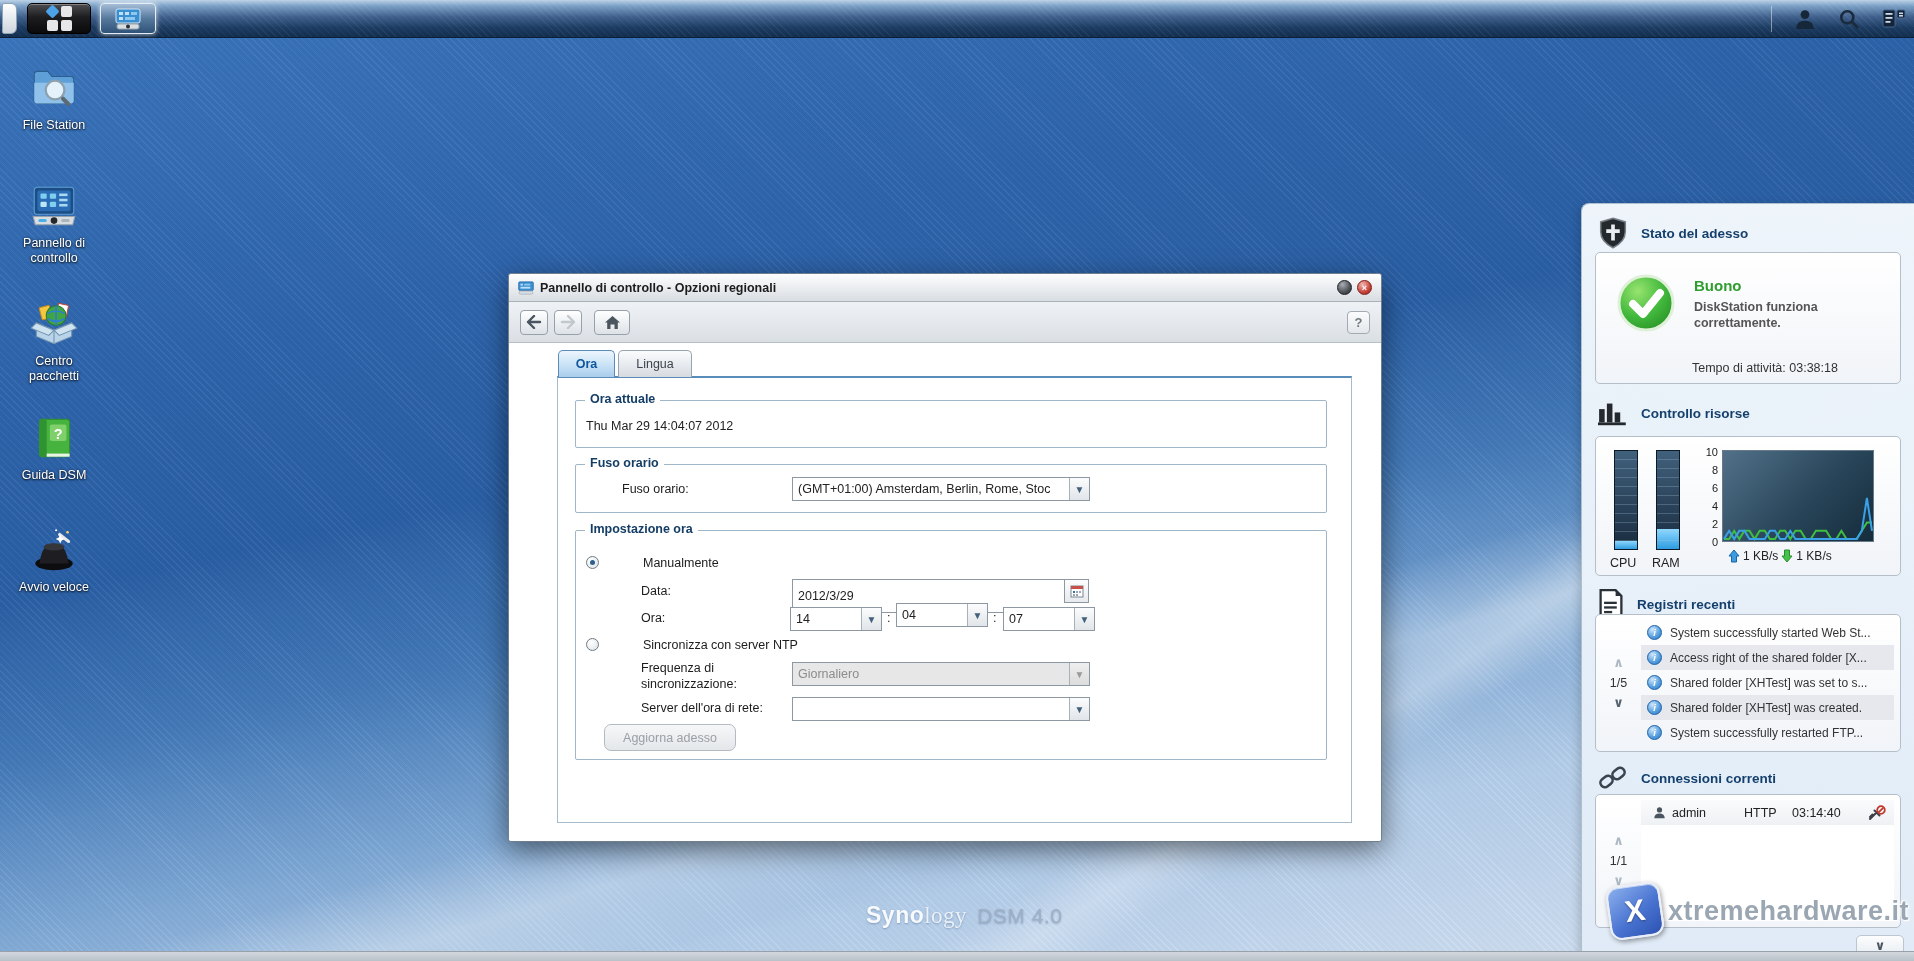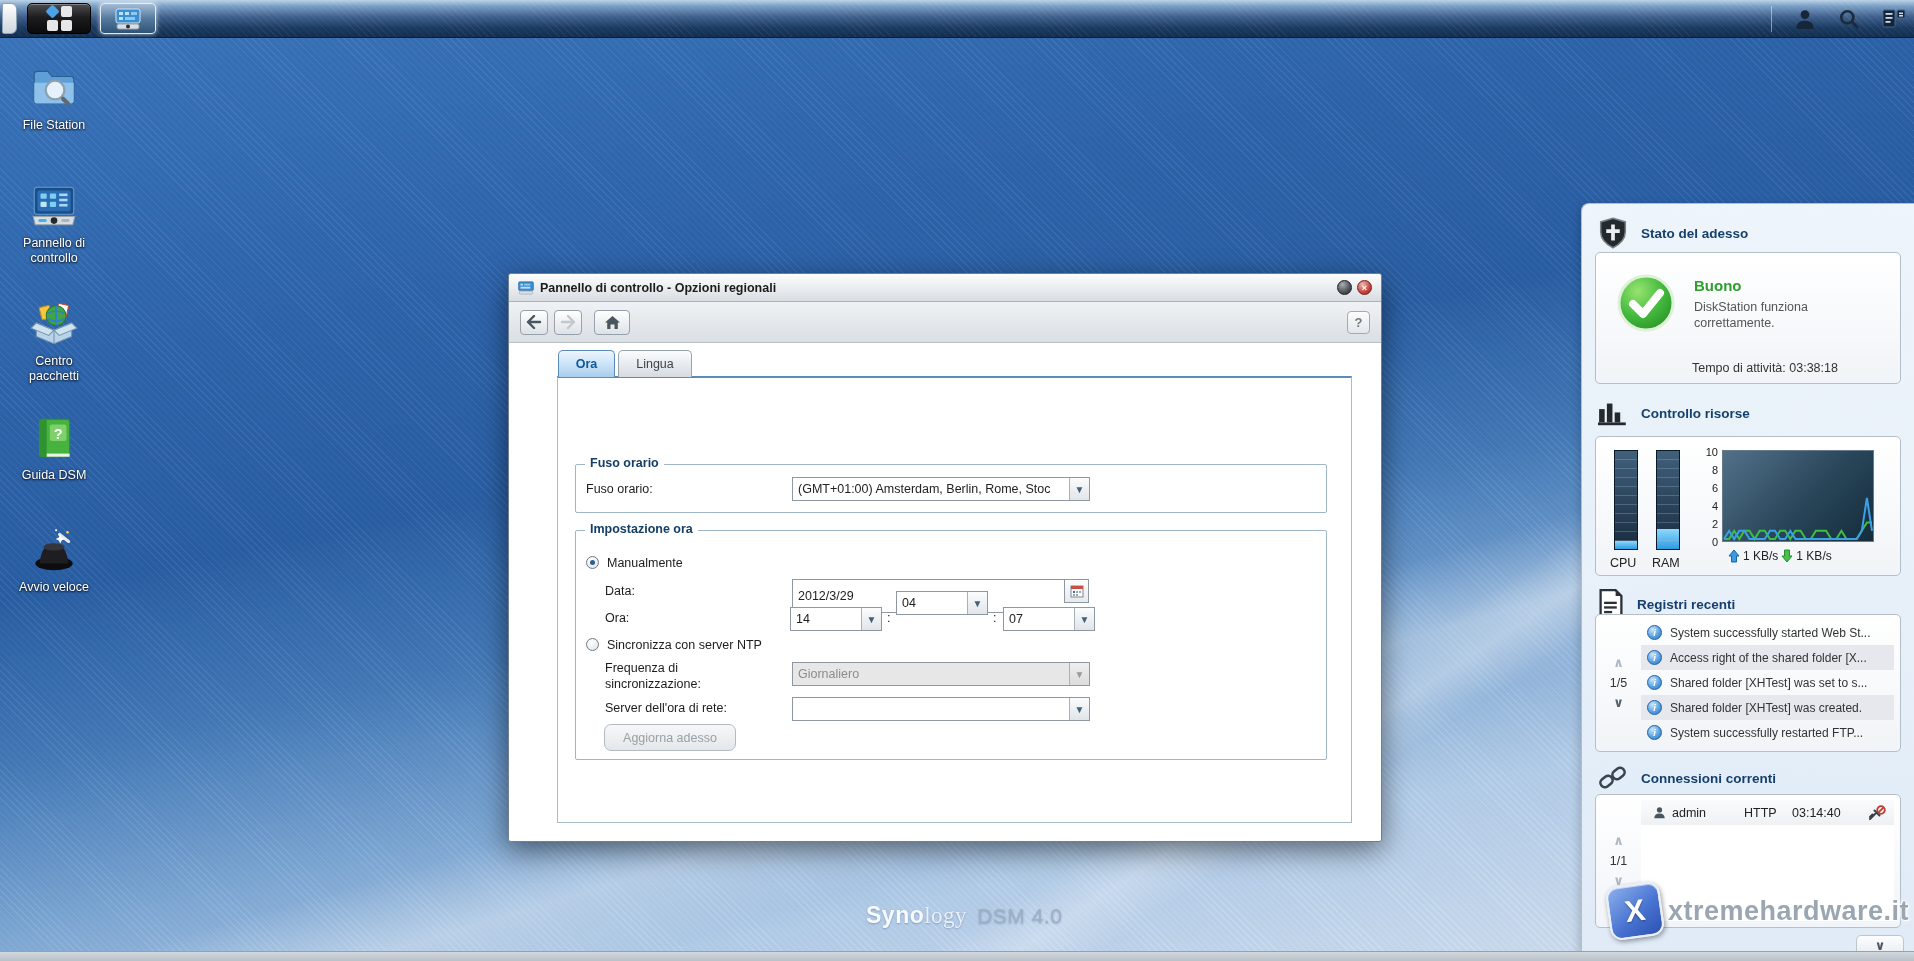--- a/index.html
+++ b/index.html
@@ -75,21 +75,21 @@
   .tab.ora { left:49px; width:57px; background:linear-gradient(180deg,#ecf5fd,#cfe6f8 45%,#a9cdec);
     border:1px solid #5a8cba; border-bottom:none; color:#0f579c; font-weight:bold; }
   .tab.lingua { left:109px; width:74px; background:linear-gradient(180deg,#fbfcfd,#e6eaee 55%,#d6dbdf);
     border:1px solid #9aa4ac; border-bottom:none; color:#3c444c; }
   .tabpanel { left:48px; top:102px; width:795px; height:447px; background:#fff;
     border:1px solid #a6bccd; border-top:2px solid #5a8cba; z-index:2; }
   .fs { position:absolute; left:17px; width:752px; border:1px solid #9fb6c9; border-radius:2px; }
   .fs-legend { position:absolute; top:-9px; left:9px; background:#fff; padding:0 5px;
     color:#143e66; font-weight:bold; font-size:12.5px; }
   .fs1 { top:22px; height:48px; } .fs2 { top:86px; height:49px; } .fs3 { top:152px; height:230px; }
-  .flabel { position:absolute; font-size:12.5px; color:#1c1c1c; }
+  .flabel { position:absolute; font-size:12.5px; color:#1c1c1c;margin-left:36px; }
   .fvalue { position:absolute; font-size:12.5px; color:#222; }
   .sel { position:absolute; height:24px; border:1px solid #8e98a2; background:#fff; display:flex;
     align-items:center; font-size:12.5px; color:#222; }
   .sel .txt { padding-left:5px; white-space:nowrap; overflow:hidden; flex:1; }
   .sel .arr { width:20px; align-self:stretch; border-left:1px solid #a8b0b8; flex:none;
     background:linear-gradient(180deg,#fbfcfd,#e1e5e9); display:flex; align-items:center; justify-content:center;
     color:#44617c; font-size:10px; }
   .sel.disabled { background:#e7e7e7; color:#8c8c8c; }
   .sel.disabled .arr { background:linear-gradient(180deg,#efefef,#dcdcdc); color:#9a9a9a; }
   .radio { position:absolute; width:13px; height:13px; border-radius:50%; border:1px solid #707a84;
@@ -112,21 +112,21 @@
   
   .widgets { left:1581px; top:203px; width:333px; height:758px; z-index:10;
     background:linear-gradient(180deg,rgba(244,249,253,.97),rgba(224,235,247,.97));
     border:1px solid #aebfd0; border-right:none; border-radius:8px 0 0 0;
     box-shadow:-2px 2px 10px rgba(0,0,0,.18); }
   .whead { position:absolute; left:16px; display:flex; align-items:center; gap:13px; }
   .whead .wtitle { color:#15406d; font-weight:bold; font-size:13.5px; }
   .wcard { position:absolute; left:13px; width:306px; background:linear-gradient(180deg,#ffffff,#f1f4f8);
     border:1px solid #b4bfca; border-radius:5px; box-shadow:inset 0 1px 0 #fff; }
   .status-title { position:absolute; left:98px; top:24px; color:#2f9e2f; font-weight:bold; font-size:15px; }
-  .status-desc { position:absolute; left:98px; top:47px; width:185px; color:#555; font-size:12.5px; line-height:1.25; }
+  .status-desc { position:absolute; left:98px; top:47px; width:185px; color:#555; font-size:12.5px; line-height:1.25;font-weight:bold; }
   .status-uptime { position:absolute; left:96px; top:108px; color:#333; font-size:12.5px; }
   .gauge { position:absolute; width:24px; height:100px; border:1px solid #0c1a28; overflow:hidden;
     background:linear-gradient(180deg,#41607c,#192c3f); }
   .gauge::after { content:""; position:absolute; inset:0;
     background:repeating-linear-gradient(180deg, transparent 0 8px, rgba(165,195,220,.28) 8px 9px); }
   .gfill { position:absolute; left:0; right:0; bottom:0; background:linear-gradient(180deg,#8ed8ff,#2f9ce0); }
   .glabel { position:absolute; top:119px; font-size:12.5px; color:#222; }
   .ylabels { position:absolute; left:92px; top:6px; width:30px; }
   .ylabels div { height:18px; line-height:18px; text-align:right; font-size:11px; color:#222; }
   .netgraph { position:absolute; left:126px; top:13px; width:152px; height:92px;
@@ -326,20 +326,24 @@
     <span class="helpbtn">?</span>
   </div>
 
   <div class="abs content-bg"></div>
 
   <div class="abs tab ora">Ora</div>
   <div class="abs tab lingua">Lingua</div>
 
   <div class="abs tabpanel">
 
+    <div class="fs fs1">
+      <span class="fs-legend">Ora attuale</span>
+      <span class="fvalue" style="left:10px;top:18px">Thu Mar 29 14:04:07 2012</span>
+    </div>
 
     <div class="fs fs2">
       <span class="fs-legend">Fuso orario</span>
       <span class="flabel" style="left:10px;top:17px">Fuso orario:</span>
       <div class="sel" style="left:216px;top:12px;width:298px">
         <span class="txt">(GMT+01:00) Amsterdam, Berlin, Rome, Stoc</span>
         <span class="arr">▼</span>
       </div>
     </div>
 
@@ -364,21 +368,21 @@
           </svg>
         </span>
       </div>
 
       <span class="flabel" style="left:29px;top:80px">Ora:</span>
       <div class="sel" style="left:214px;top:76px;width:92px">
         <span class="txt">14</span>
         <span class="arr">▼</span>
       </div>
       <span class="colon" style="left:311px;top:80px">:</span>
-      <div class="sel" style="left:320px;top:60px;width:92px">
+      <div class="sel" style="left:320px;top:72px;width:92px">
         <span class="txt">04</span>
         <span class="arr">▼</span>
       </div>
       <span class="colon" style="left:417px;top:80px">:</span>
       <div class="sel" style="left:427px;top:76px;width:92px">
         <span class="txt">07</span>
         <span class="arr">▼</span>
       </div>
 
       <span class="radio" style="left:10px;top:107px"></span>

